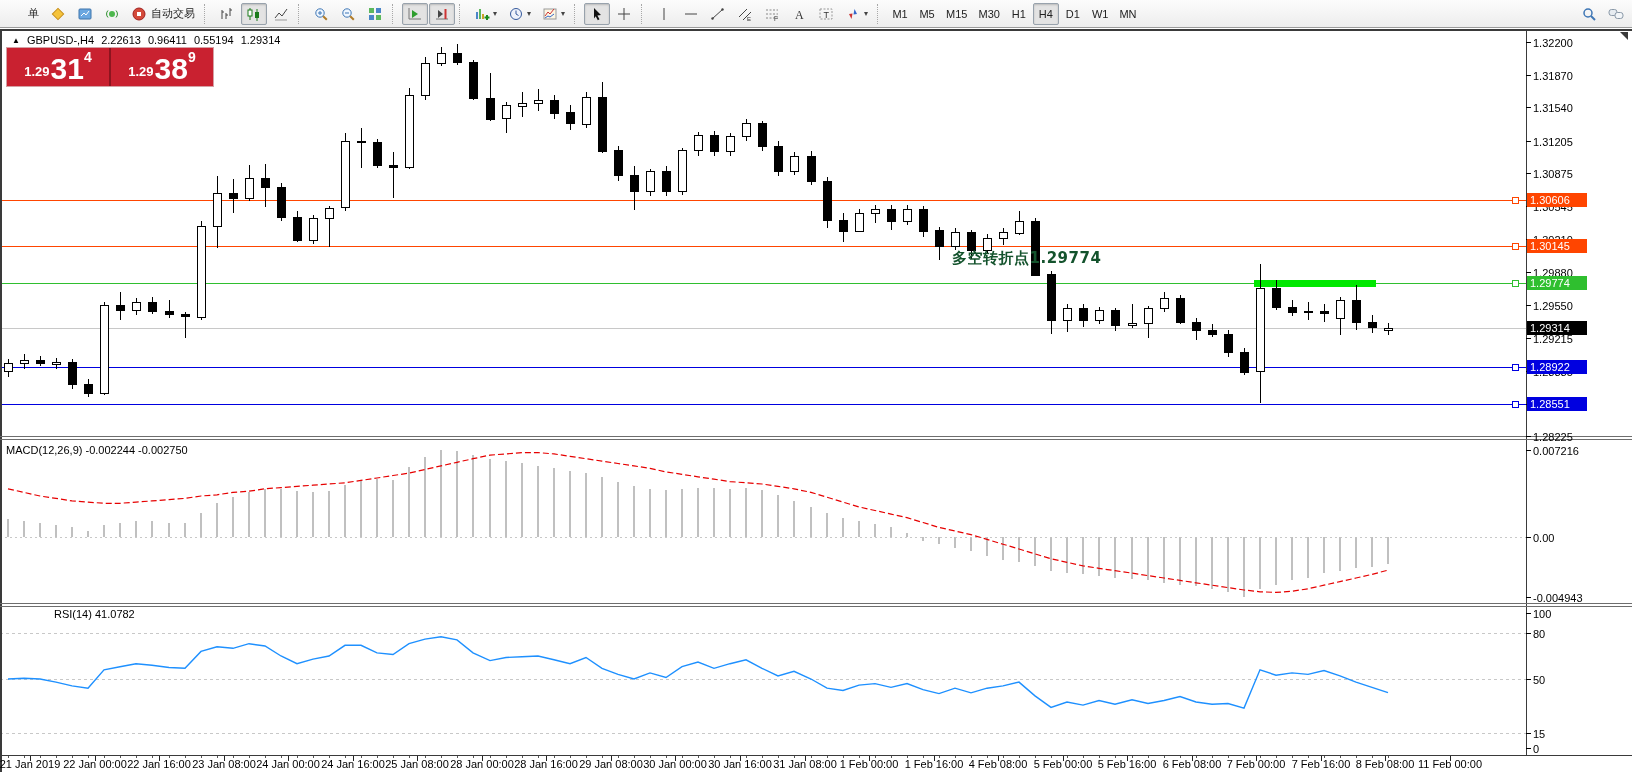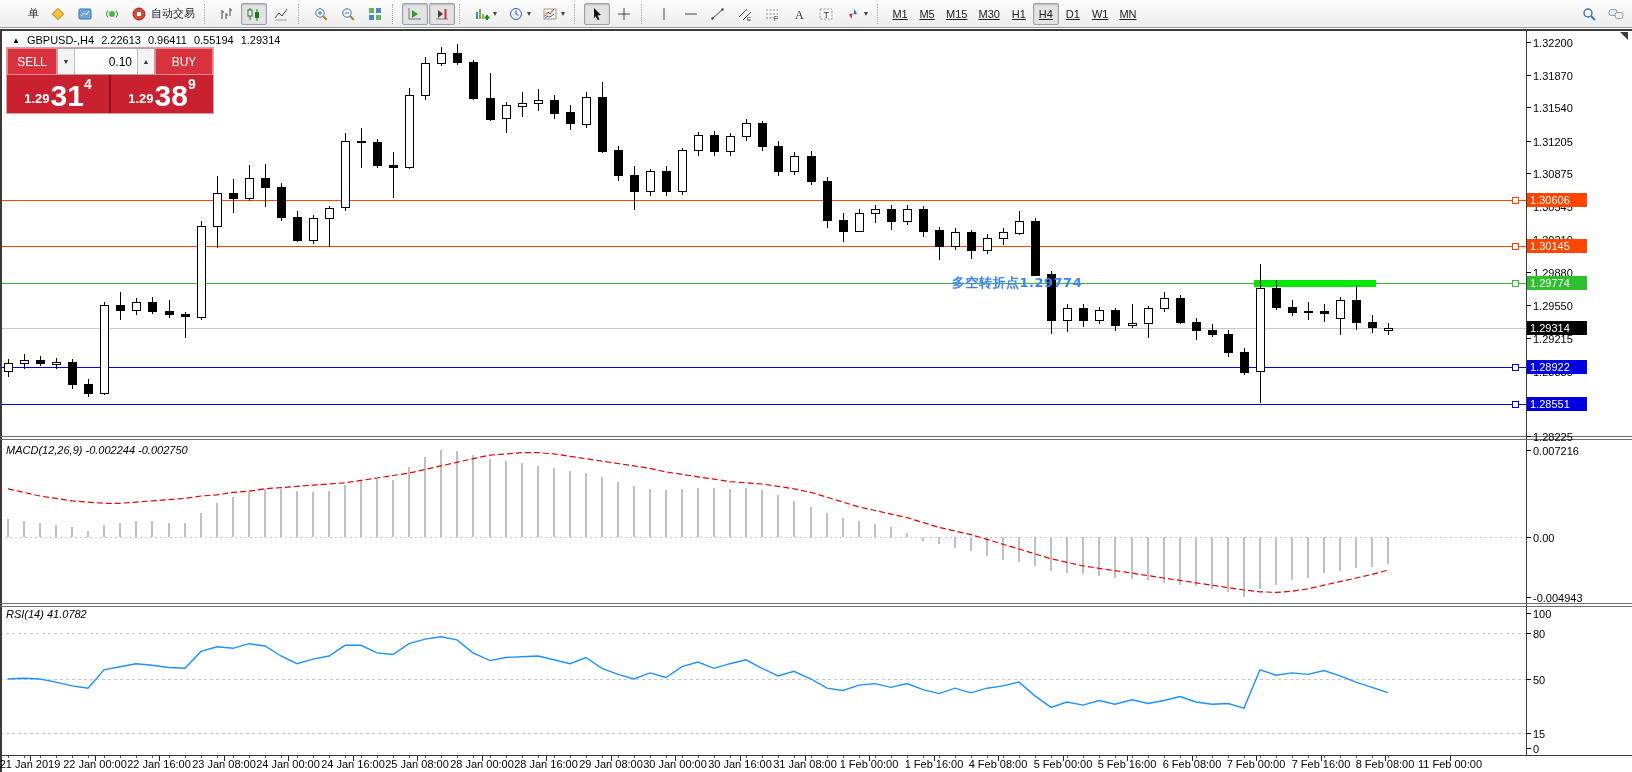--- a/index.html
+++ b/index.html
@@ -21,21 +21,21 @@
     height:22px;min-width:25px;display:flex;align-items:center;justify-content:center;
     border:1px solid transparent;border-radius:2px;font-size:11px;color:#222;
     padding:0 4px;box-sizing:border-box;white-space:nowrap;cursor:default;
   }
   .tbtn.active{background:#e3e3e3;border-color:#98a2ac;box-shadow:inset 0 1px 2px rgba(0,0,0,.18);}
   .tbtn svg{display:block;}
   .tbtn .lbl{margin-left:4px;}
   .caret{font-size:8px;color:#444;margin-left:3px;}
   .tsep{width:4px;height:20px;border-left:1px dotted #a8a8a8;margin:0 4px 0 3px;}
   .spacer{flex:1;}
-  .tf{min-width:26px;justify-content:center;text-decoration:underline;}
+  .tf{min-width:26px;justify-content:center;}
   
   #chartsvg{position:absolute;top:0;left:0;z-index:1;}
   .ohlc{
     position:absolute;left:12px;top:34px;z-index:5;
     font-size:11px;color:#000;display:flex;gap:7px;align-items:center;white-space:nowrap;
   }
   .ohlc .tri{font-size:8px;}
   .ohlc b{font-weight:normal;}
   
   .trade{
@@ -52,27 +52,27 @@
   .step{width:16px;background:#f3f3f3;border-right:1px solid #bbb;display:flex;align-items:center;justify-content:center;font-size:7px;color:#333;}
   .step.up{border-right:none;border-left:1px solid #bbb;}
   .vol{flex:1;background:#fff;font-size:12px;color:#000;display:flex;align-items:center;justify-content:flex-end;padding-right:5px;}
   .trow2{display:flex;height:38px;}
   .half{flex:1;display:flex;align-items:flex-end;justify-content:center;color:#fff;padding-bottom:3px;}
   .half.sellp{border-right:2px solid #8d141f;}
   .pp{font-size:13px;font-weight:bold;margin:0 1px 4px 0;}
   .pb{font-size:30px;font-weight:bold;line-height:28px;text-align:center;}
   .ps{font-size:14px;font-weight:bold;align-self:flex-start;margin-top:1px;}
   
-  .indlabel{position:absolute;left:6px;z-index:5;font-size:11px;color:#000;white-space:nowrap;font-style:italic;}
+  .indlabel{position:absolute;left:6px;z-index:5;font-size:11px;color:#000;white-space:nowrap;}
   #macdLabel{top:444px;}
-  #rsiLabel{top:608px;}
+  #rsiLabel{top:608px;margin-left:48px;}
   .annotation{
-    position:absolute;left:952px;top:274px;z-index:4;
+    position:absolute;left:952px;top:249px;z-index:4;
     font-family:"DejaVu Sans","Liberation Sans",sans-serif;
-    font-weight:bold;font-size:13px;letter-spacing:.5px;color:#3b82f6;white-space:nowrap;
+    font-weight:bold;font-size:15px;letter-spacing:.5px;color:#14532d;white-space:nowrap;
   }
 </style>
 </head>
 <body>
 
 <div class="toolbar" id="toolbar">
     <div class="tbtn">
       <svg width="16" height="16" viewBox="0 0 16 16"></svg>
       <span class="lbl">单</span>
     </div>
@@ -748,29 +748,20 @@
 <div class="ohlc">
   <span class="tri">▲</span>
   <b>GBPUSD-,H4</b>
   <span>2.22613</span>
   <span>0.96411</span>
   <span>0.55194</span>
   <span>1.29314</span>
 </div>
 
 <div class="trade">
-  <div class="trow1">
-    <div class="tradebtn">SELL</div>
-    <div class="stepper">
-      <div class="step">▼</div>
-      <div class="vol">0.10</div>
-      <div class="step up">▲</div>
-    </div>
-    <div class="tradebtn buy">BUY</div>
-  </div>
   <div class="trow2">
     <div class="half sellp">
       <span class="pp">1.29</span>
       <span class="pb">31</span>
       <span class="ps">4</span>
     </div>
     <div class="half">
       <span class="pp">1.29</span>
       <span class="pb">38</span>
       <span class="ps">9</span>

